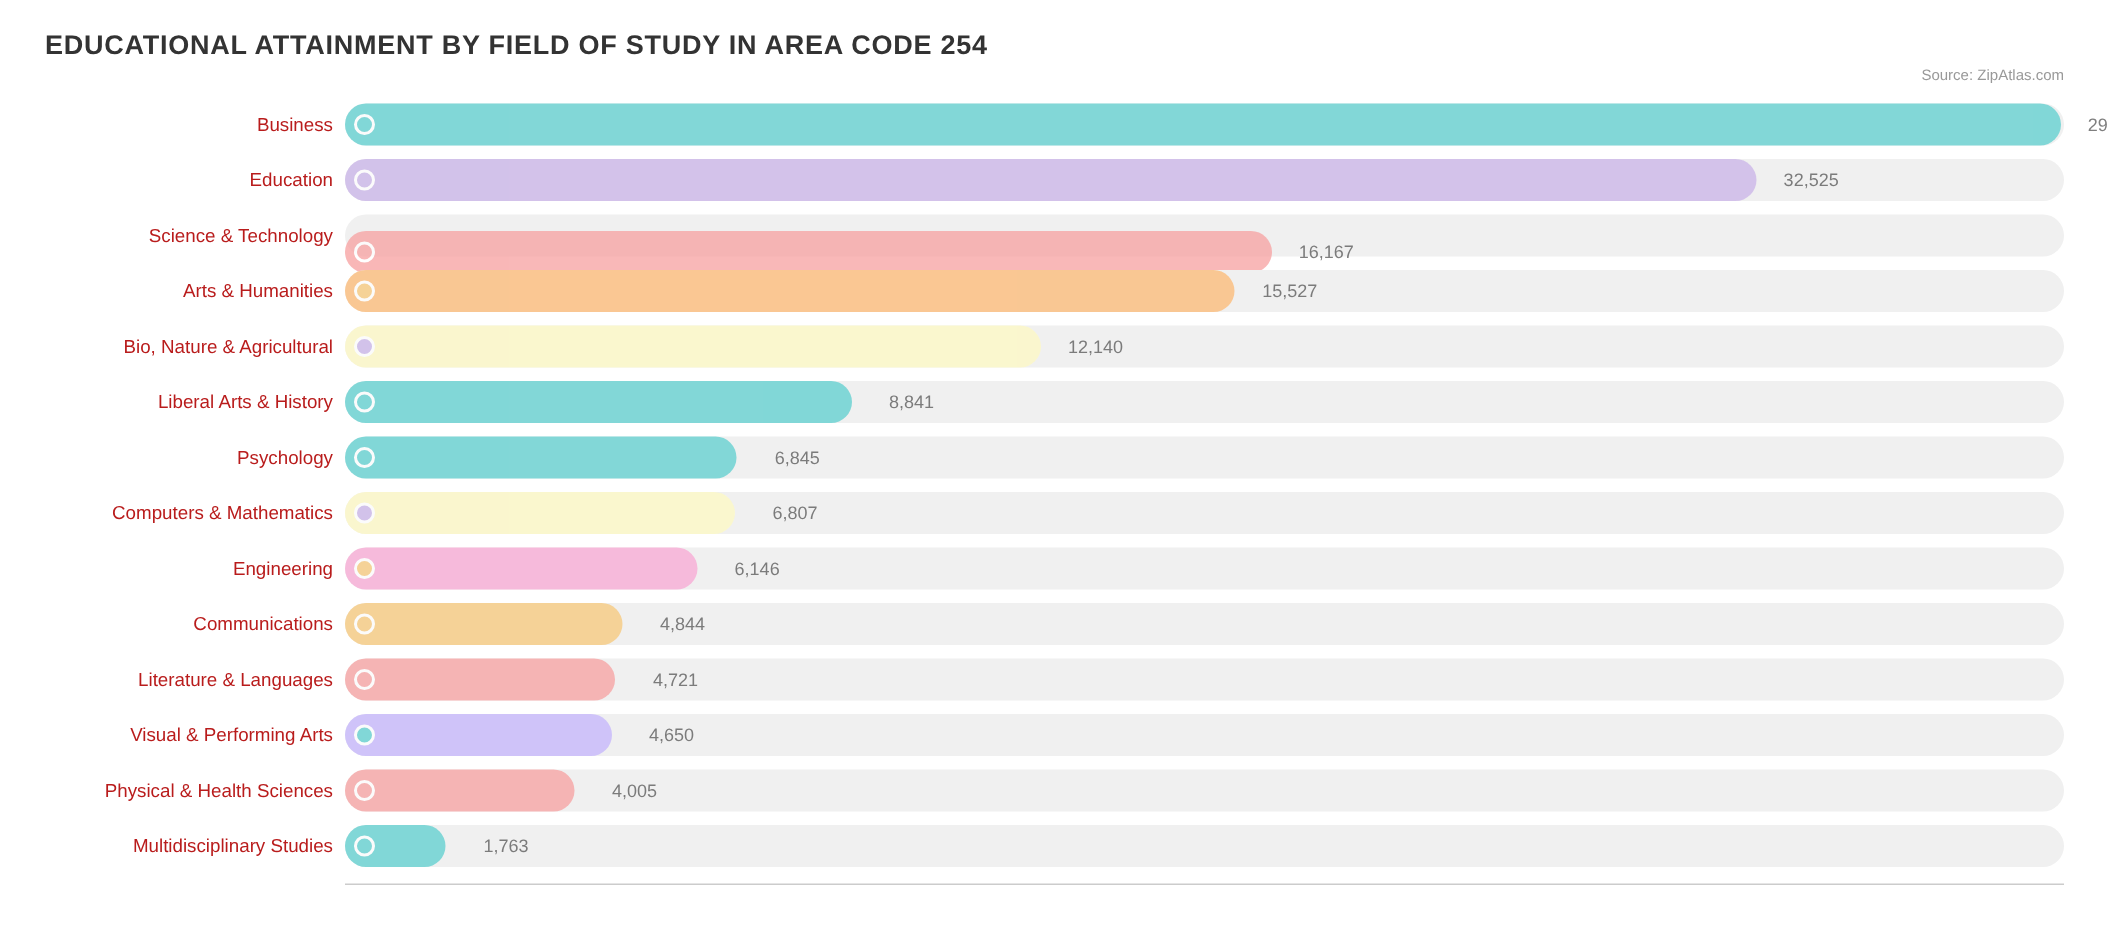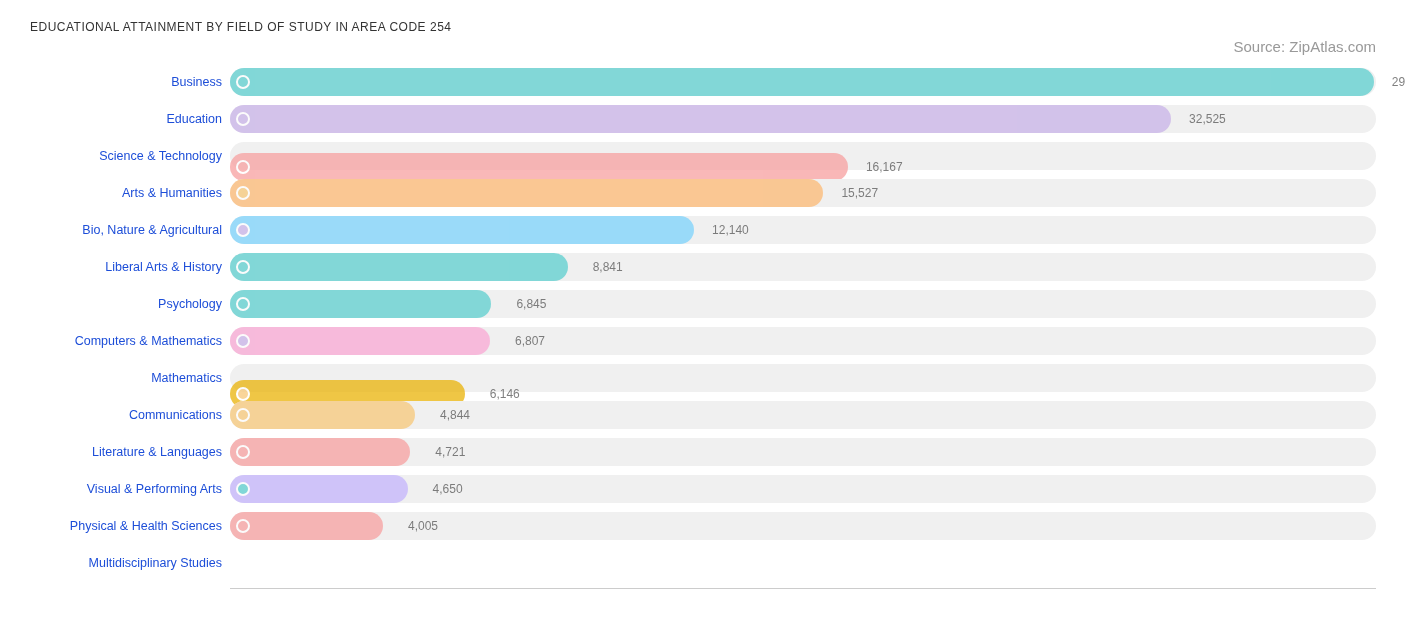--- a/index.html
+++ b/index.html
@@ -4,46 +4,46 @@
   <style>
     * { box-sizing: border-box; margin: 0; padding: 0; }
     body {
       font-family: Arial, sans-serif;
       background: #fff;
       width: 1406px;
       min-height: 631px;
       padding: 20px 30px;
     }
     .chart-title {
-      font-size: 12px;
-      font-weight: normal;
+      font-size: 18px;
+      font-weight: bold;
       color: #333;
       margin-bottom: 4px;
       letter-spacing: 0.5px;
     }
     .source {
-      font-size: 15px;
+      font-size: 10px;
       color: #999;
       text-align: right;
       margin-bottom: 10px;
     }
     .chart-container {
       position: relative;
       width: 100%;
     }
     .bar-row {
       display: flex;
       align-items: center;
       margin-bottom: 3px;
       height: 34px;
     }
     .bar-label {
       width: 200px;
       font-size: 12.5px;
-      color: #1d4ed8;
+      color: #b91c1c;
       text-align: right;
       padding-right: 8px;
       flex-shrink: 0;
     }
     .bar-track {
       flex: 1;
       height: 28px;
       background: #f0f0f0;
       border-radius: 14px;
       position: relative;
@@ -120,21 +120,21 @@
       <div class="bar-track">
         <div class="bar-fill" style="width: 51.7567%; background: #fdba74; opacity: 0.75; border-radius: 14px; position: relative; height: 100%;">
           <div class="bar-dot" style="background: rgb(247, 200, 122); border: 2px solid white; opacity: 1;"></div>
           <span class="bar-value">15,527</span>
         </div>
       </div>
     </div>
     <div class="bar-row">
       <div class="bar-label">Bio, Nature &amp; Agricultural</div>
       <div class="bar-track">
-        <div class="bar-fill" style="width: 40.4667%; background: #7dd3fc; opacity: 0.75; border-radius: 14px; position: relative; height: 100%;">
+        <div class="bar-fill" style="width: 40.4667%; background: #fef9c3; opacity: 0.75; border-radius: 14px; position: relative; height: 100%;">
           <div class="bar-dot" style="background: rgb(201, 179, 232); border: 2px solid white; opacity: 1;"></div>
           <span class="bar-value">12,140</span>
         </div>
       </div>
     </div>
     <div class="bar-row">
       <div class="bar-label">Liberal Arts &amp; History</div>
       <div class="bar-track">
         <div class="bar-fill" style="width: 29.47%; background: rgb(93, 207, 207); opacity: 0.75; border-radius: 14px; position: relative; height: 100%;">
           <div class="bar-dot" style="background: rgb(93, 207, 207); border: 2px solid white; opacity: 1;"></div>
@@ -147,30 +147,30 @@
       <div class="bar-track">
         <div class="bar-fill" style="width: 22.8167%; background: rgb(93, 207, 207); opacity: 0.75; border-radius: 14px; position: relative; height: 100%;">
           <div class="bar-dot" style="background: rgb(93, 207, 207); border: 2px solid white; opacity: 1;"></div>
           <span class="bar-value">6,845</span>
         </div>
       </div>
     </div>
     <div class="bar-row">
       <div class="bar-label">Computers &amp; Mathematics</div>
       <div class="bar-track">
-        <div class="bar-fill" style="width: 22.69%; background: #f9a8d4; opacity: 0.75; border-radius: 14px; position: relative; height: 100%;">
+        <div class="bar-fill" style="width: 22.69%; background: #fef9c3; opacity: 0.75; border-radius: 14px; position: relative; height: 100%;">
           <div class="bar-dot" style="background: rgb(201, 179, 232); border: 2px solid white; opacity: 1;"></div>
           <span class="bar-value">6,807</span>
         </div>
       </div>
     </div>
     <div class="bar-row">
-      <div class="bar-label">Mathematics</div>
-      <div class="bar-track">
-        <div class="bar-fill" style="width: 20.4867%; background: #eab308; opacity: 0.75; border-radius: 14px; position: relative; height: 100%; margin-top: 16px;">
+      <div class="bar-label">Engineering</div>
+      <div class="bar-track">
+        <div class="bar-fill" style="width: 20.4867%; background: #f9a8d4; opacity: 0.75; border-radius: 14px; position: relative; height: 100%;">
           <div class="bar-dot" style="background: rgb(247, 200, 122); border: 2px solid white; opacity: 1;"></div>
           <span class="bar-value">6,146</span>
         </div>
       </div>
     </div>
     <div class="bar-row">
       <div class="bar-label">Communications</div>
       <div class="bar-track">
         <div class="bar-fill" style="width: 16.1467%; background: rgb(247, 200, 122); opacity: 0.75; border-radius: 14px; position: relative; height: 100%;">
           <div class="bar-dot" style="background: rgb(247, 200, 122); border: 2px solid white; opacity: 1;"></div>
@@ -200,16 +200,22 @@
       <div class="bar-label">Physical &amp; Health Sciences</div>
       <div class="bar-track">
         <div class="bar-fill" style="width: 13.35%; background: rgb(247, 160, 160); opacity: 0.75; border-radius: 14px; position: relative; height: 100%;">
           <div class="bar-dot" style="background: rgb(247, 160, 160); border: 2px solid white; opacity: 1;"></div>
           <span class="bar-value">4,005</span>
         </div>
       </div>
     </div>
     <div class="bar-row">
       <div class="bar-label">Multidisciplinary Studies</div>
+      <div class="bar-track">
+        <div class="bar-fill" style="width: 5.87667%; background: rgb(93, 207, 207); opacity: 0.75; border-radius: 14px; position: relative; height: 100%;">
+          <div class="bar-dot" style="background: rgb(93, 207, 207); border: 2px solid white; opacity: 1;"></div>
+          <span class="bar-value">1,763</span>
+        </div>
+      </div>
     </div>
   </div>
 
 <div class="x-axis" id="xaxis"></div>
 
 </body></html>

